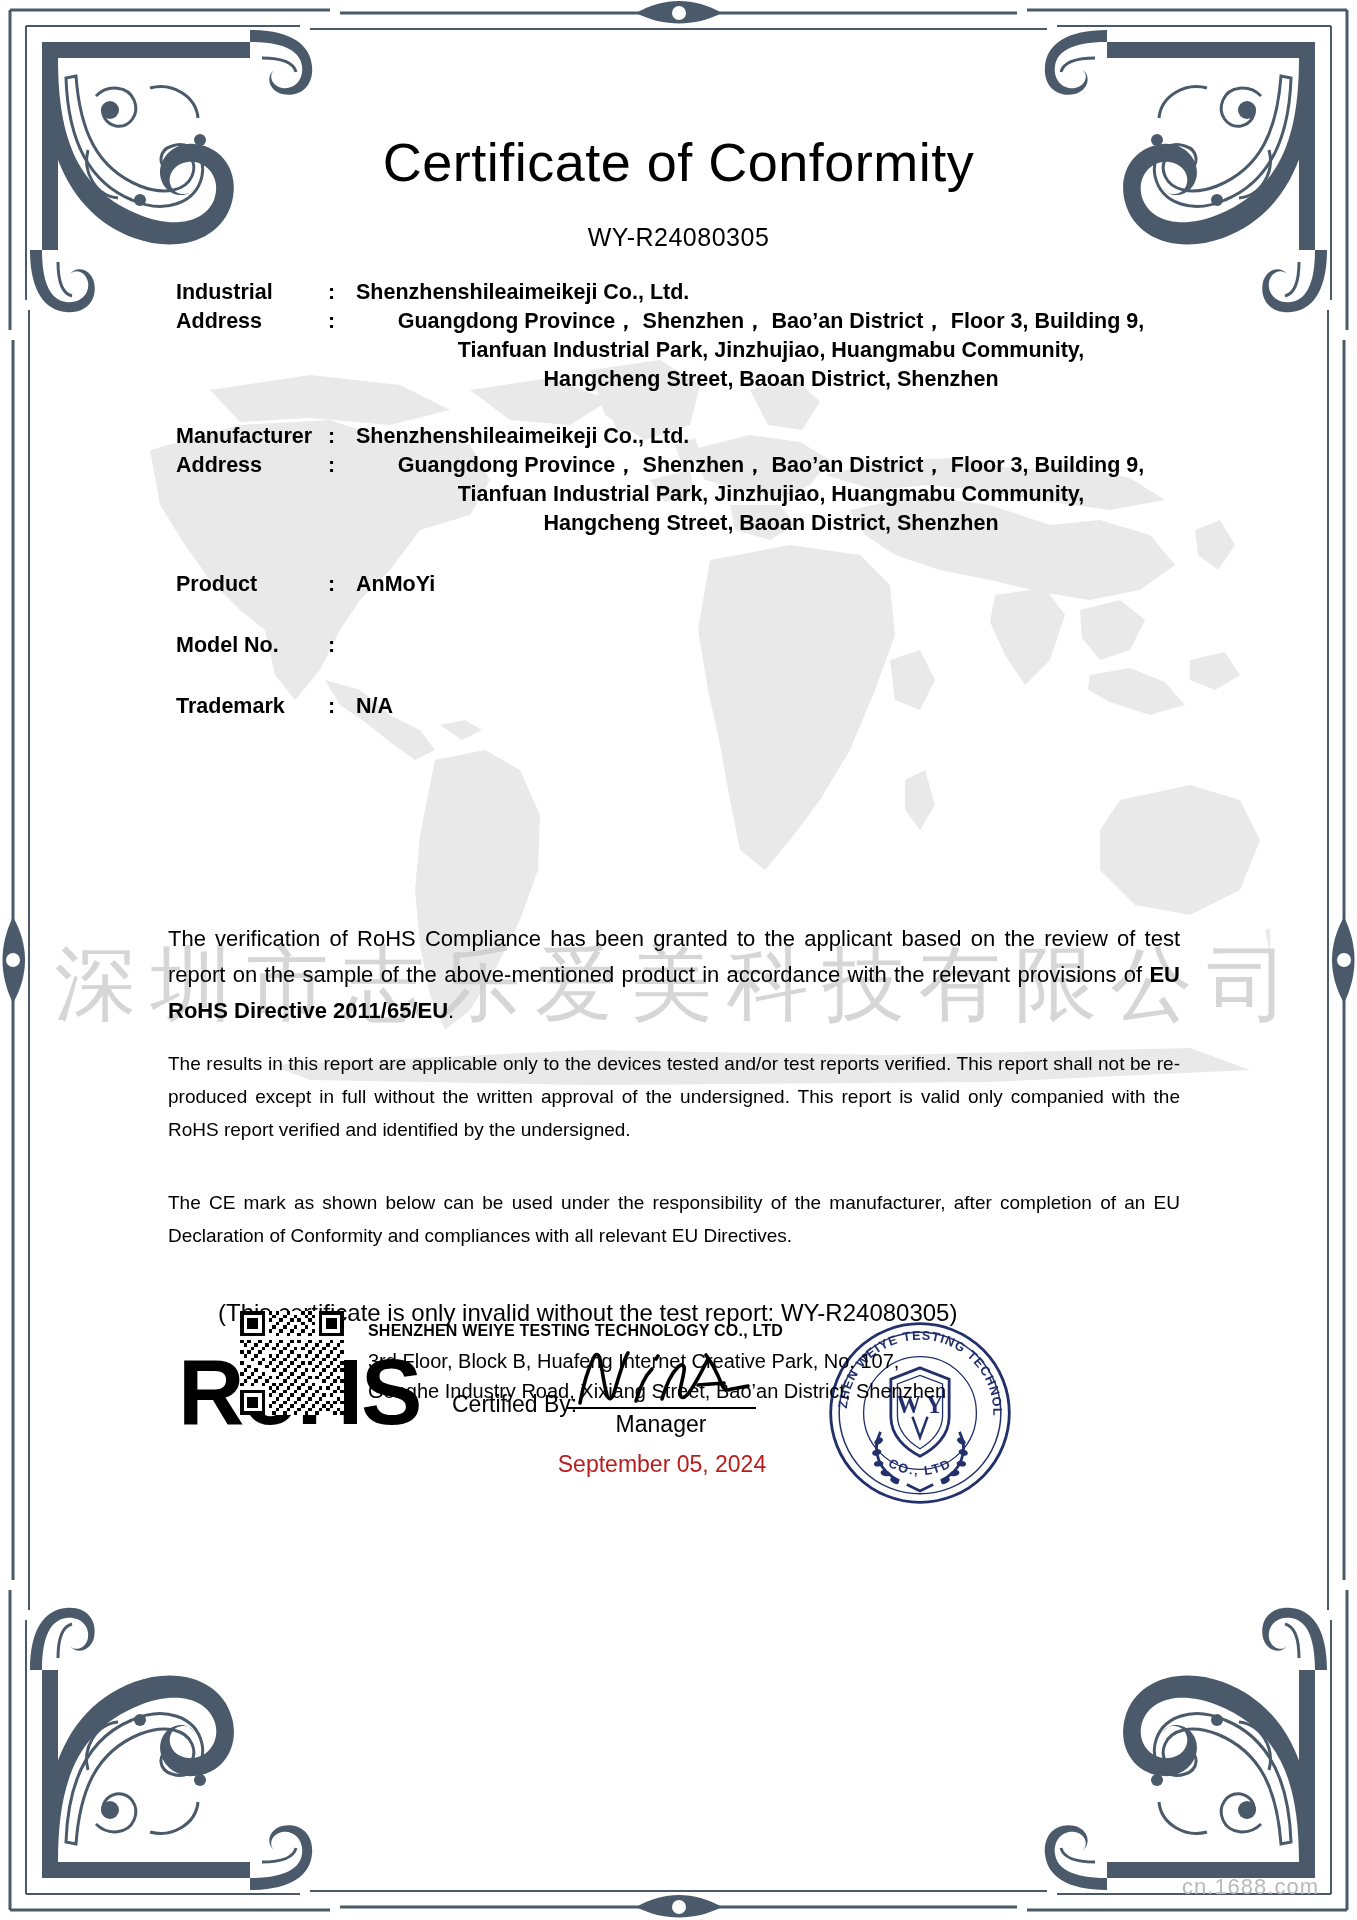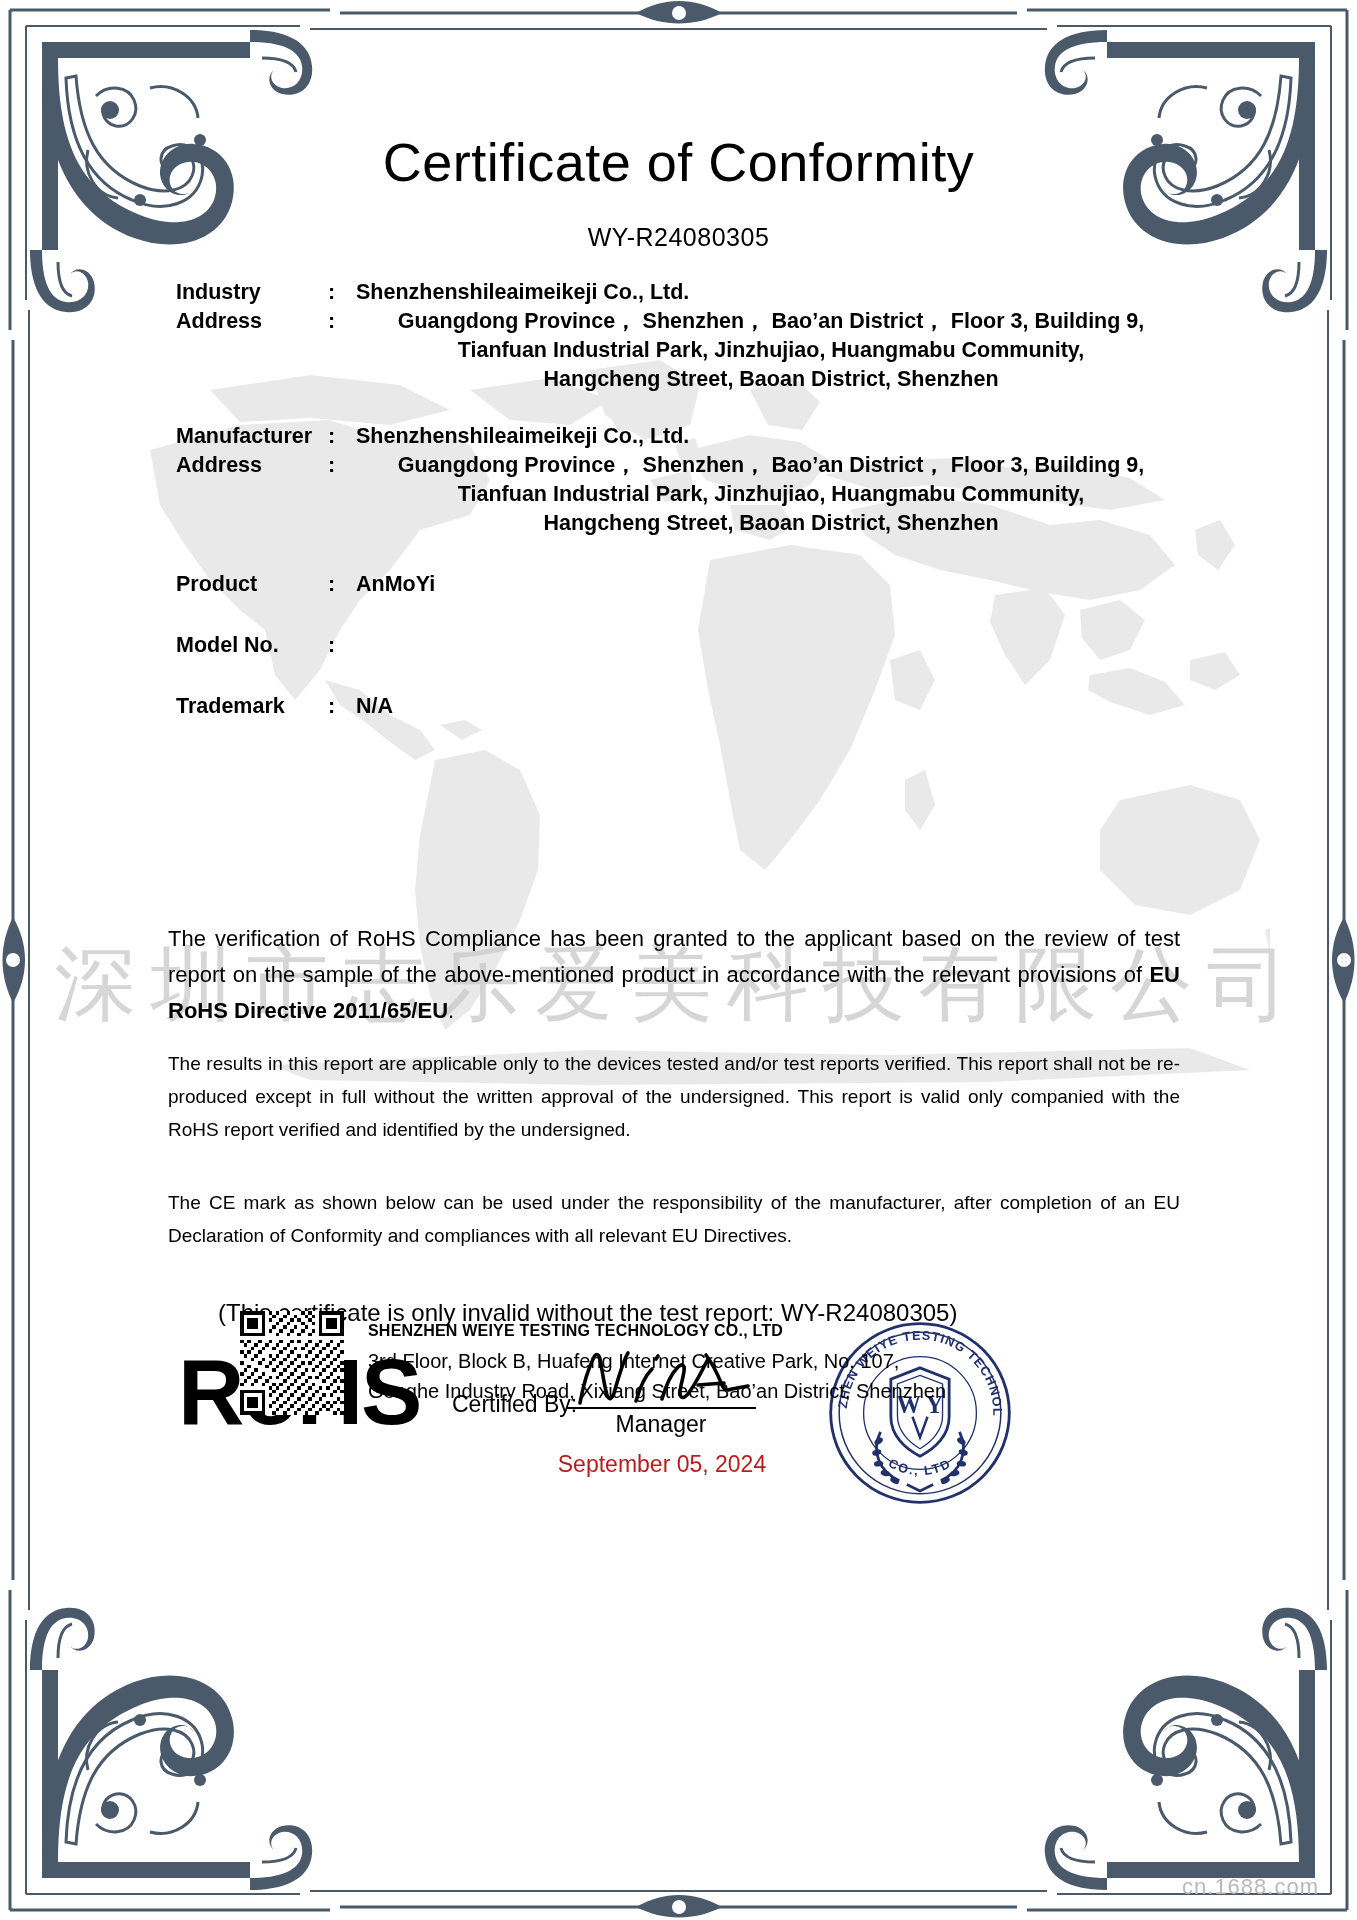--- a/index.html
+++ b/index.html
@@ -365,21 +365,21 @@
   </svg>
 
   <div class="content">
 
     <div class="title">Certificate of Conformity</div>
     <div class="cert-no">WY-R24080305</div>
 
     <div class="info-block">
 
       <div class="info-row">
-        <span class="lbl">Industry</span>
+        <span class="lbl">Industrial</span>
         <span class="colon">:</span>
         <span class="val">Shenzhenshileaimeikeji Co., Ltd.</span>
       </div>
 
       <div class="info-row">
         <span class="lbl">Address</span>
         <span class="colon">:</span>
         <span class="val">
           <span class="ln">Guangdong Province， Shenzhen， Bao’an District， Floor 3, Building 9,</span>
           <span class="ln">Tianfuan Industrial Park, Jinzhujiao, Huangmabu Community,</span>

